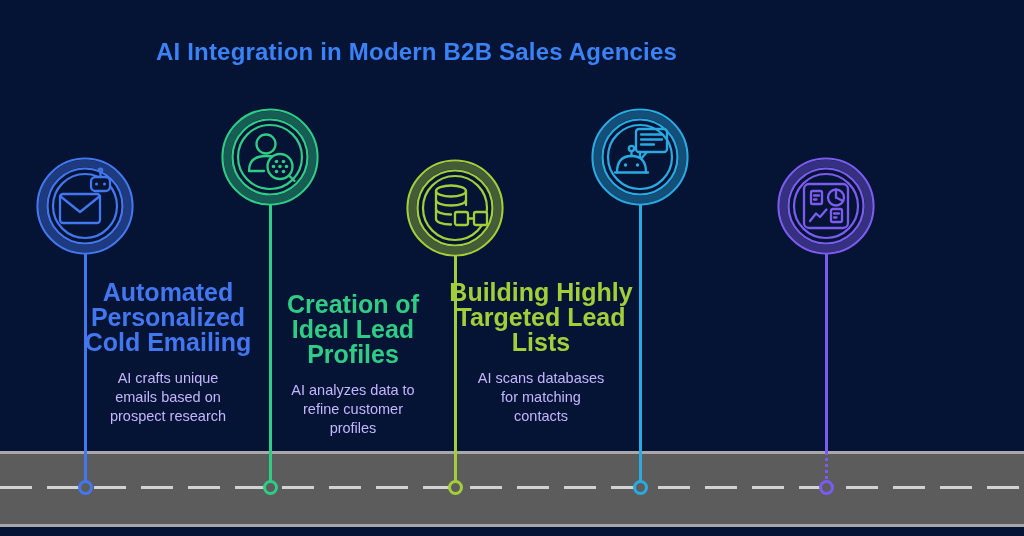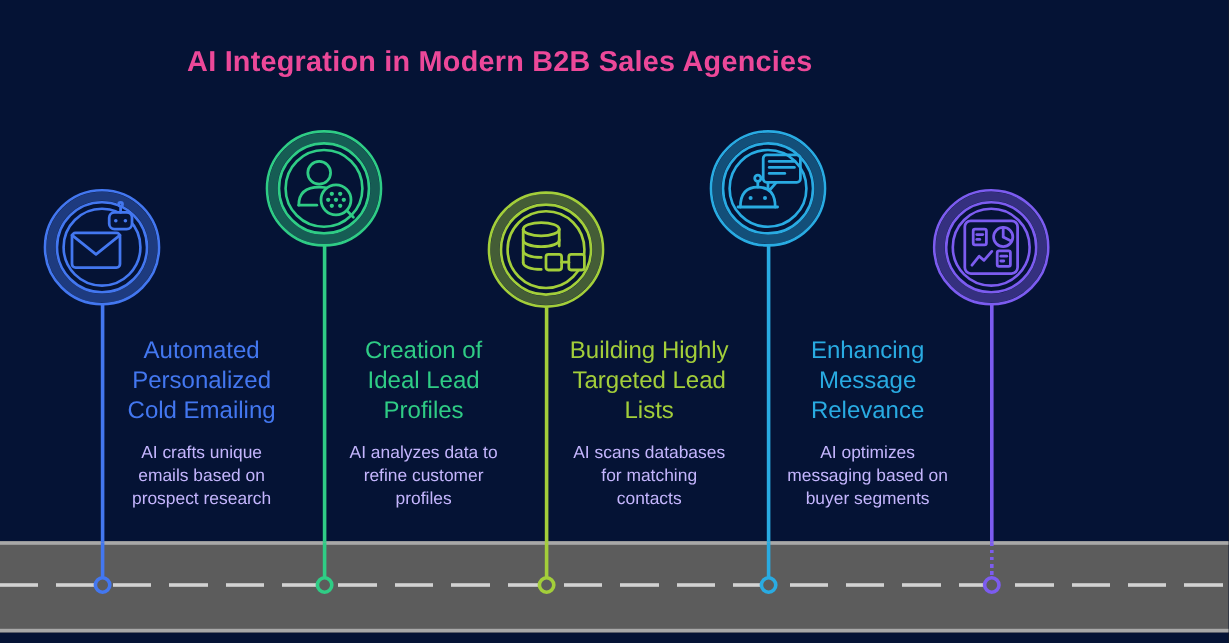--- a/index.html
+++ b/index.html
@@ -3,21 +3,21 @@
 <meta charset="utf-8">
 <style>
   html,body{margin:0;padding:0;background:#222;}
   .canvas{
     position:relative;width:1024px;height:536px;overflow:hidden;
     background:#051335;
     font-family:"Liberation Sans", sans-serif;
   }
   .title{
     position:absolute;left:0;top:38px;width:833px;
-    text-align:center;color:#ec4899;font-size:24px;font-weight:bold;
+    text-align:center;color:#3b82f6;font-size:24px;font-weight:bold;
     letter-spacing:.2px;
   }
   
   .road{
     position:absolute;left:0;top:451px;width:1024px;height:70px;
     background:#5C5C5C;
     border-top:3px solid #A8A8A8;border-bottom:3px solid #A8A8A8;
   }
   .road-dash{
     position:absolute;left:0;top:486px;width:1024px;height:3px;
@@ -30,39 +30,39 @@
   .vline-road{position:absolute;width:3px;background:var(--c);}
   .vline-road.dotted{
     background:repeating-linear-gradient(180deg,var(--c) 0 3px,transparent 3px 6px);
   }
   .node{
     position:absolute;width:9px;height:9px;border-radius:50%;
     border:3px solid var(--c);background:#5C5C5C;
   }
   .textblock{position:absolute;width:186px;text-align:center;}
   .textblock h3{
-    margin:0;color:var(--c);font-size:20px;line-height:25px;
-    font-weight:normal;white-space:pre-line;
+    margin:0;color:var(--c);font-size:25px;line-height:25px;
+    font-weight:bold;white-space:pre-line;
   }
   .textblock p{
     margin:14px 0 0 0;color:#c4b5fd;font-size:14.5px;line-height:19px;
     white-space:pre-line;
   }
   
   .m1{left:30px;top:151px;}  .m2{left:215px;top:102px;} .m3{left:400px;top:153px;}
   .m4{left:585px;top:102px;} .m5{left:771px;top:151px;}
   .l1{left:84px;top:254px;height:198px;} .l2{left:269px;top:205px;height:247px;}
   .l3{left:454px;top:256px;height:196px;}.l4{left:639px;top:205px;height:247px;}
   .l5{left:825px;top:254px;height:198px;}
   .r1{left:84px;top:452px;height:29px;}  .r2{left:269px;top:452px;height:29px;}
   .r3{left:454px;top:452px;height:29px;} .r4{left:639px;top:452px;height:29px;}
   .r5{left:825px;top:452px;height:29px;}
   .n1{left:78px;top:480px;}  .n2{left:263px;top:480px;} .n3{left:448px;top:480px;}
   .n4{left:633px;top:480px;} .n5{left:819px;top:480px;}
-  .t1{left:75px;top:280px;}  .t2{left:260px;top:280px;} .t3{left:448px;top:280px;}
+  .t1{left:75px;top:280px;}  .t2{left:260px;top:292px;} .t3{left:448px;top:280px;}
   .t4{left:630px;top:280px;} .t5{left:798px;top:280px;}
 </style>
 </head>
 <body>
 
 <div class="canvas">
 
   <div class="title">AI Integration in Modern B2B Sales Agencies</div>
 
   <div class="road"></div>
@@ -181,28 +181,20 @@
         <circle cx="-14.5" cy="8" r="1.7" fill="currentColor" stroke="none"></circle>
         <circle cx="-2.5" cy="8" r="1.7" fill="currentColor" stroke="none"></circle>
         <path d="M -8.5 -1 L -8.5 -5.5"></path>
         <circle cx="-8.5" cy="-8.5" r="2.6"></circle>
       </g>
     </svg>
   </div>
   <div class="vline l4" style="--c: #29ABE2;"></div>
   <div class="vline-road r4" style="--c: #29ABE2;"></div>
   <div class="node n4" style="--c: #29ABE2;"></div>
-  <div class="textblock t4" style="--c: #29ABE2;">
-    <h3>Enhancing
-Message
-Relevance</h3>
-    <p>AI optimizes
-messaging based on
-buyer segments</p>
-  </div>
 
   <div class="medallion m5" style="--c: #7C5CF0;">
     <svg width="110" height="110" viewBox="-55 -55 110 110" fill="none" stroke="currentColor" stroke-width="2.2" stroke-linecap="round" stroke-linejoin="round">
       <circle r="47.5"></circle>
         <circle r="42.5" stroke-width="7.5" stroke-opacity="0.40"></circle>
         <circle r="37.5"></circle>
         <circle r="32"></circle>
       <g stroke-width="2.3">
         <rect x="-22" y="-22" width="44" height="44" rx="5"></rect>
         <rect x="-15" y="-15" width="11" height="13" rx="1.5"></rect>

